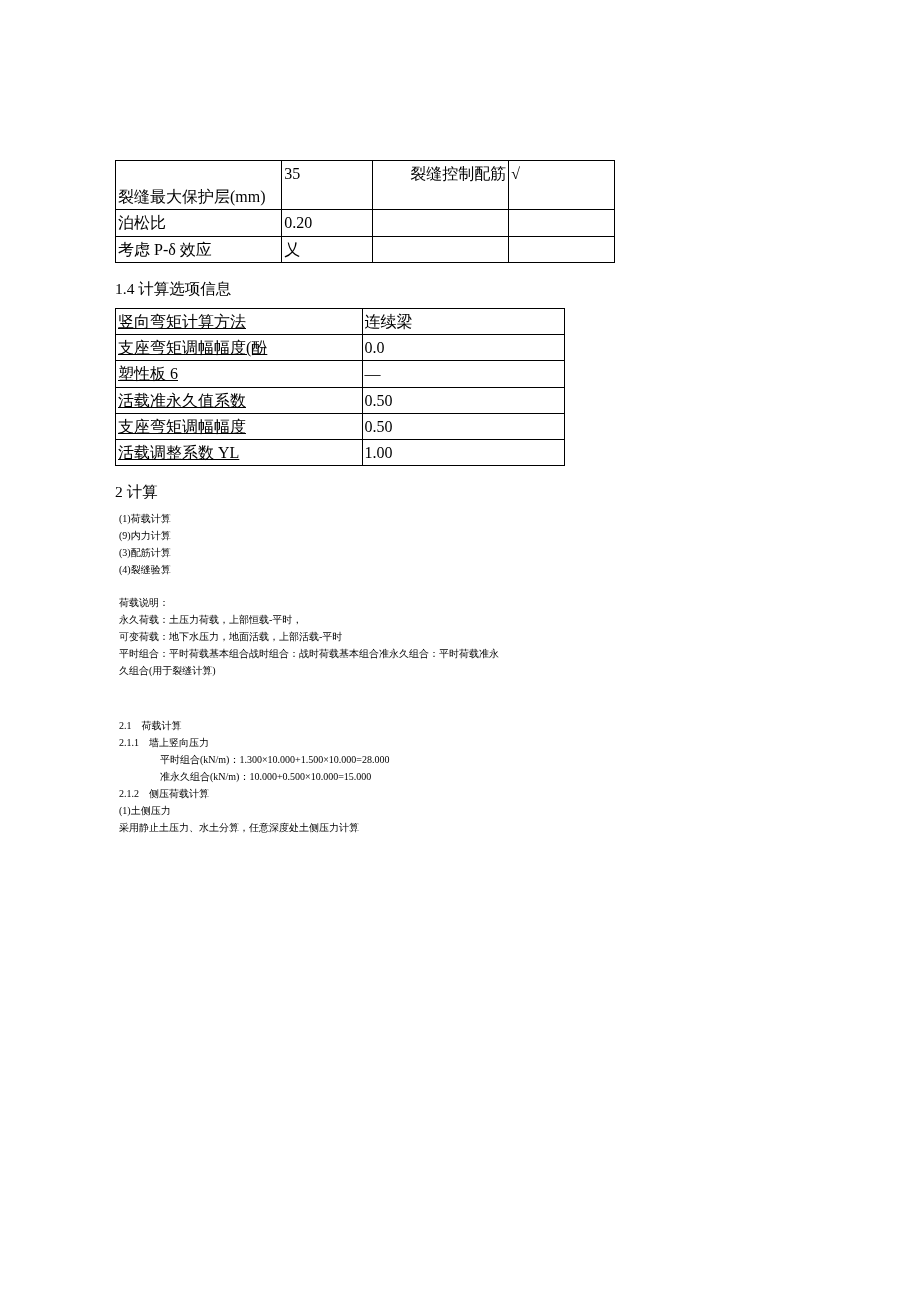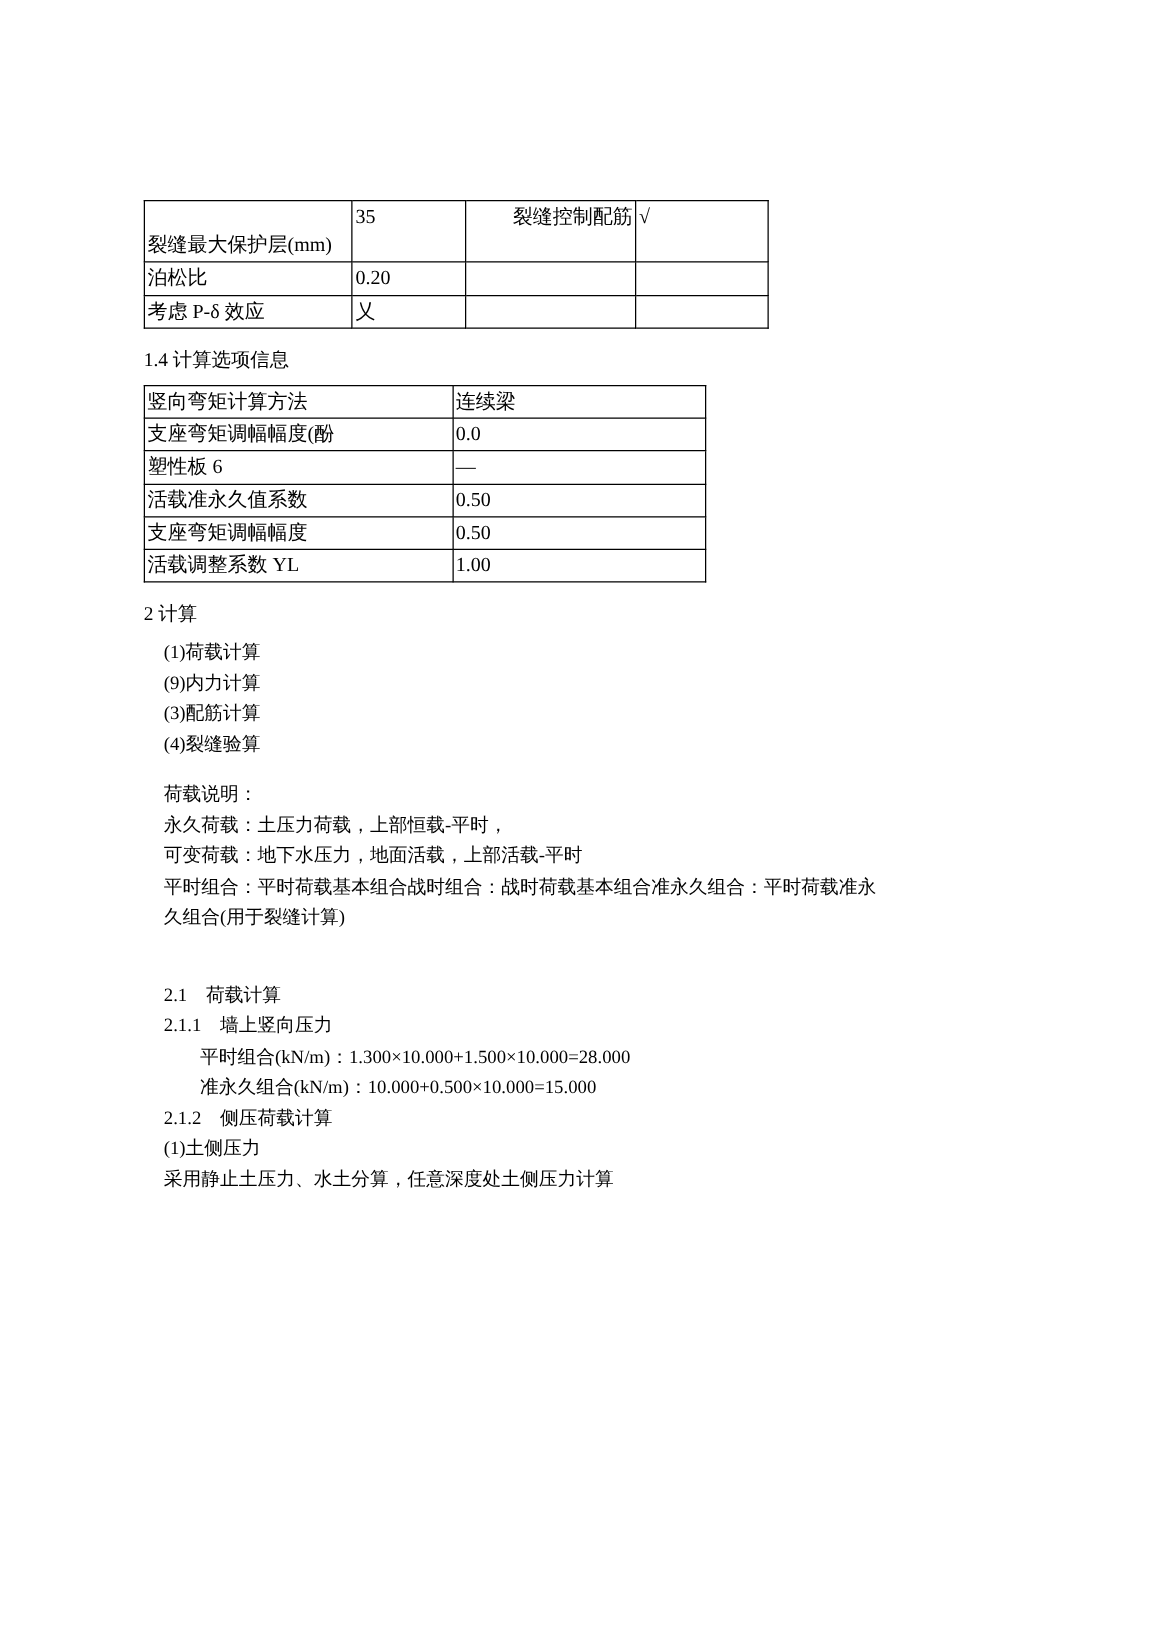--- a/index.html
+++ b/index.html
@@ -24,28 +24,28 @@
     border: 1px solid #000;
     padding: 1px 2px 1px 2px;
     vertical-align: top;
     font-size: 16px;
     line-height: 1.45;
   }
   .c1 { width: 160px; }
   .c2 { width: 85px; }
   .c3 { width: 130px; text-align: right; }
   .c4 { width: 100px; }
-  .t2 .c1 { width: 245px; }
+  .t2 .c1 { width: 245px; text-decoration: underline; }
   .t2 .c2 { width: 200px; }
   .sect { margin-top: 14px; margin-bottom: 8px; font-size: 15.5px; }
   .bold { font-weight: normal; font-size: 15.5px; }
   .indent1 { margin-left: 55px; }
   .indent2 { margin-left: 30px; }
   .indent3 { margin-left: 60px; }
-  .para { margin: 2px 16px; font-size: 15px; }
+  .para { margin: 2px 4px; font-size: 10px; }
   .heading { margin-bottom: 8px; font-size: 15.5px; }
 </style>
 </head>
 <body>
 
 <table class="t1">
   <tbody>
       <tr>
     <td class="c1" style="border-bottom:1px solid #000;"><br><span>裂缝最大保护层(mm)</span></td>
     <td class="c2">35</td>

